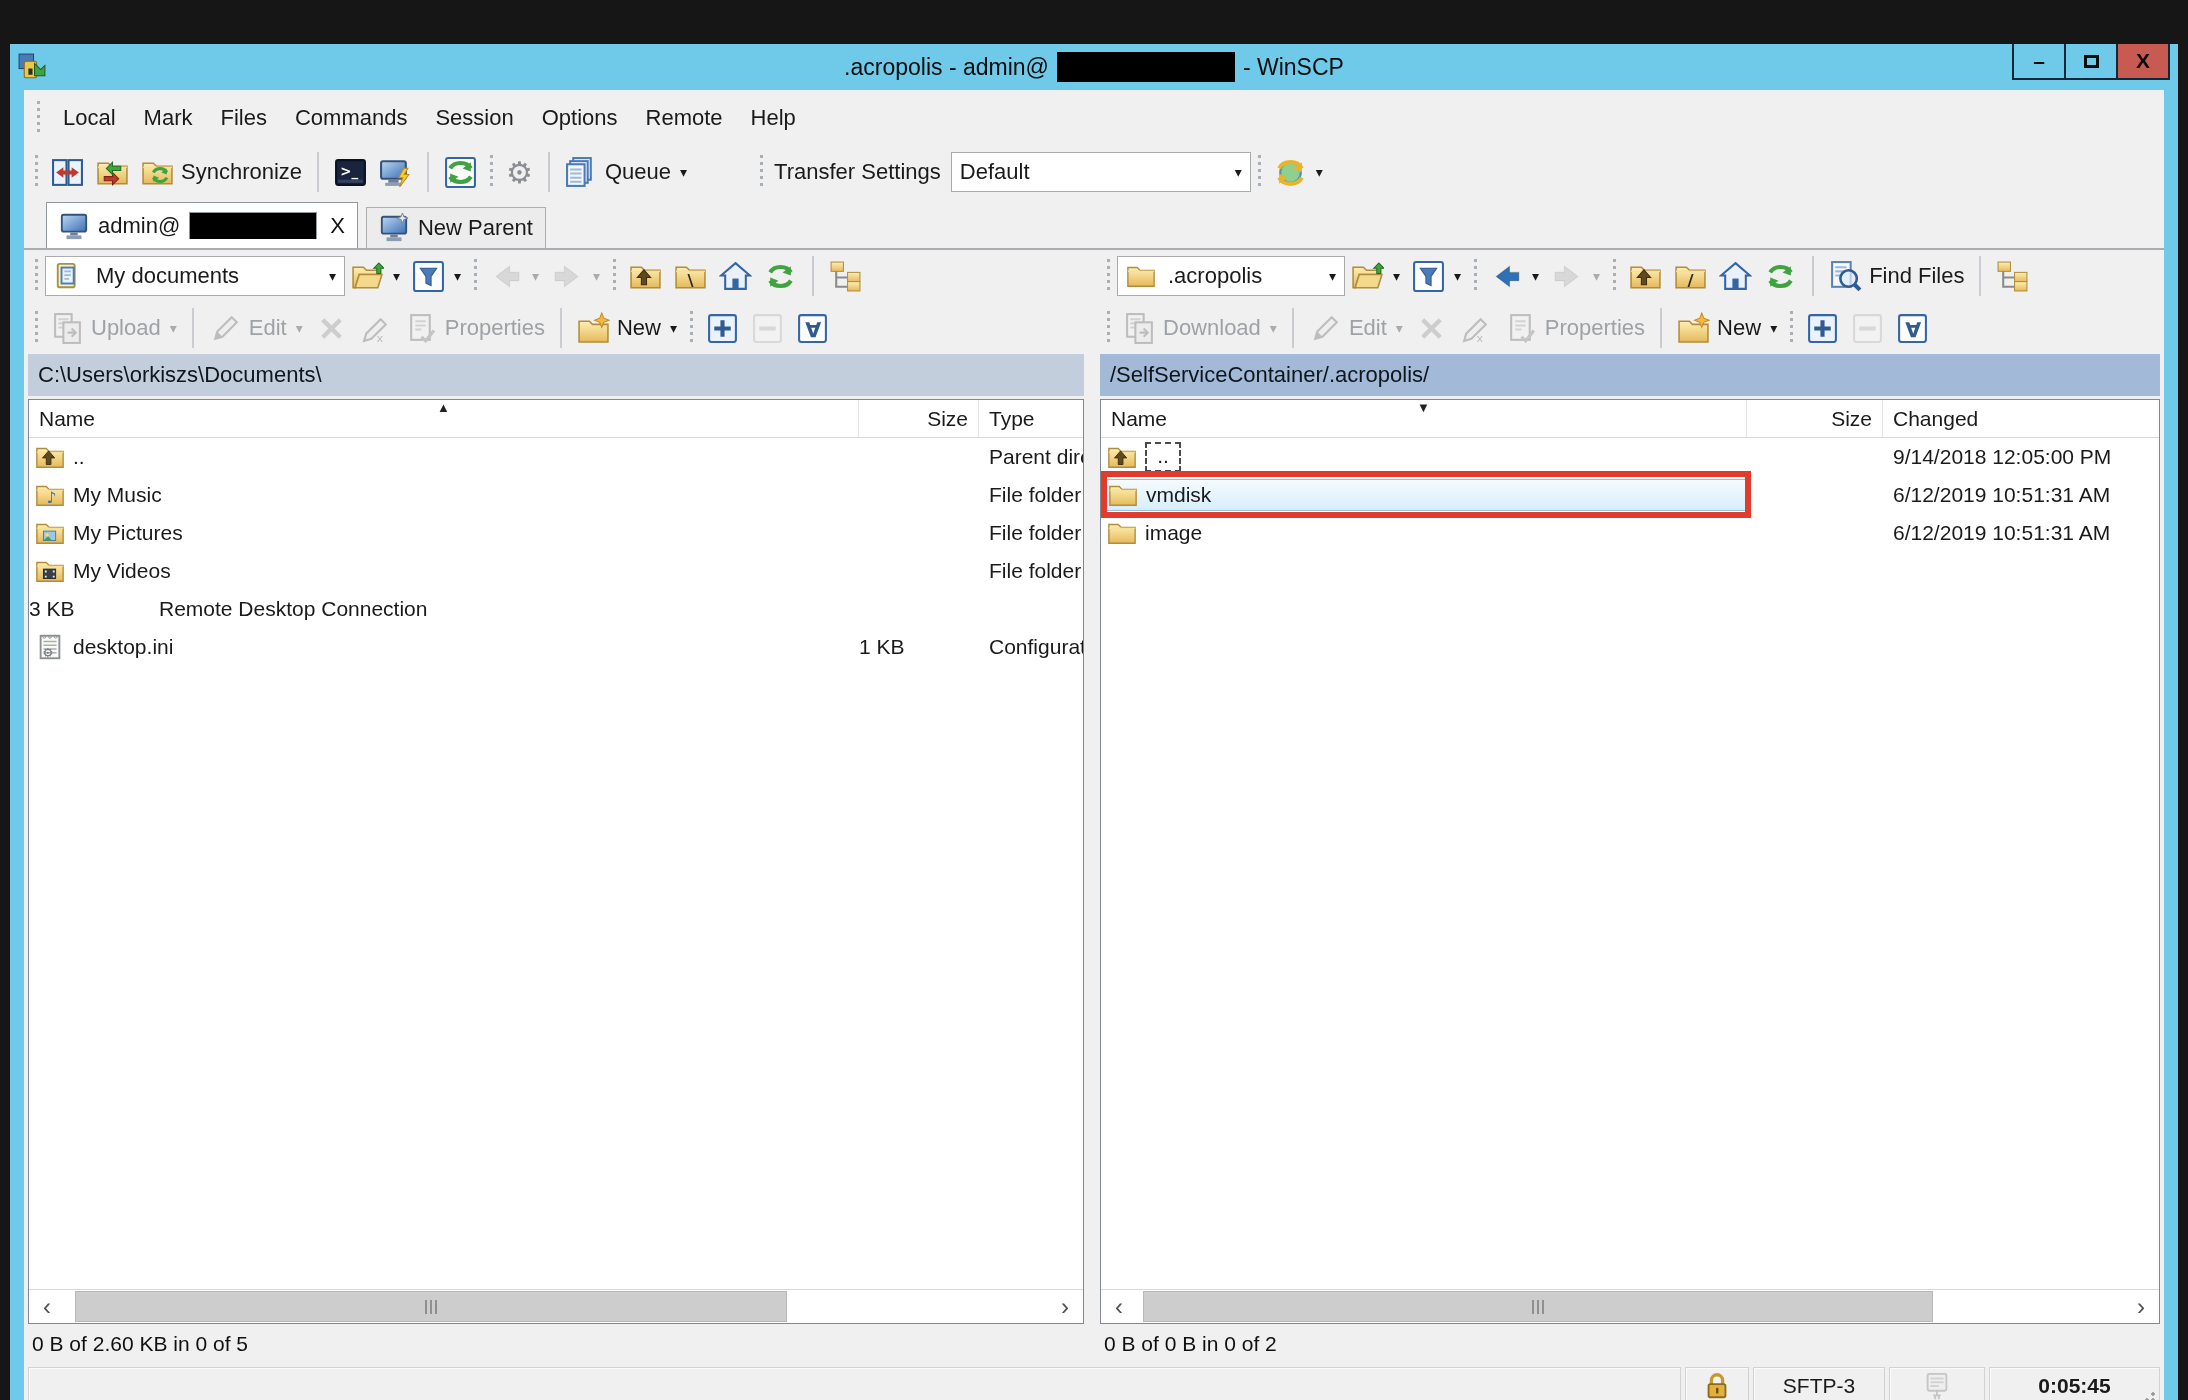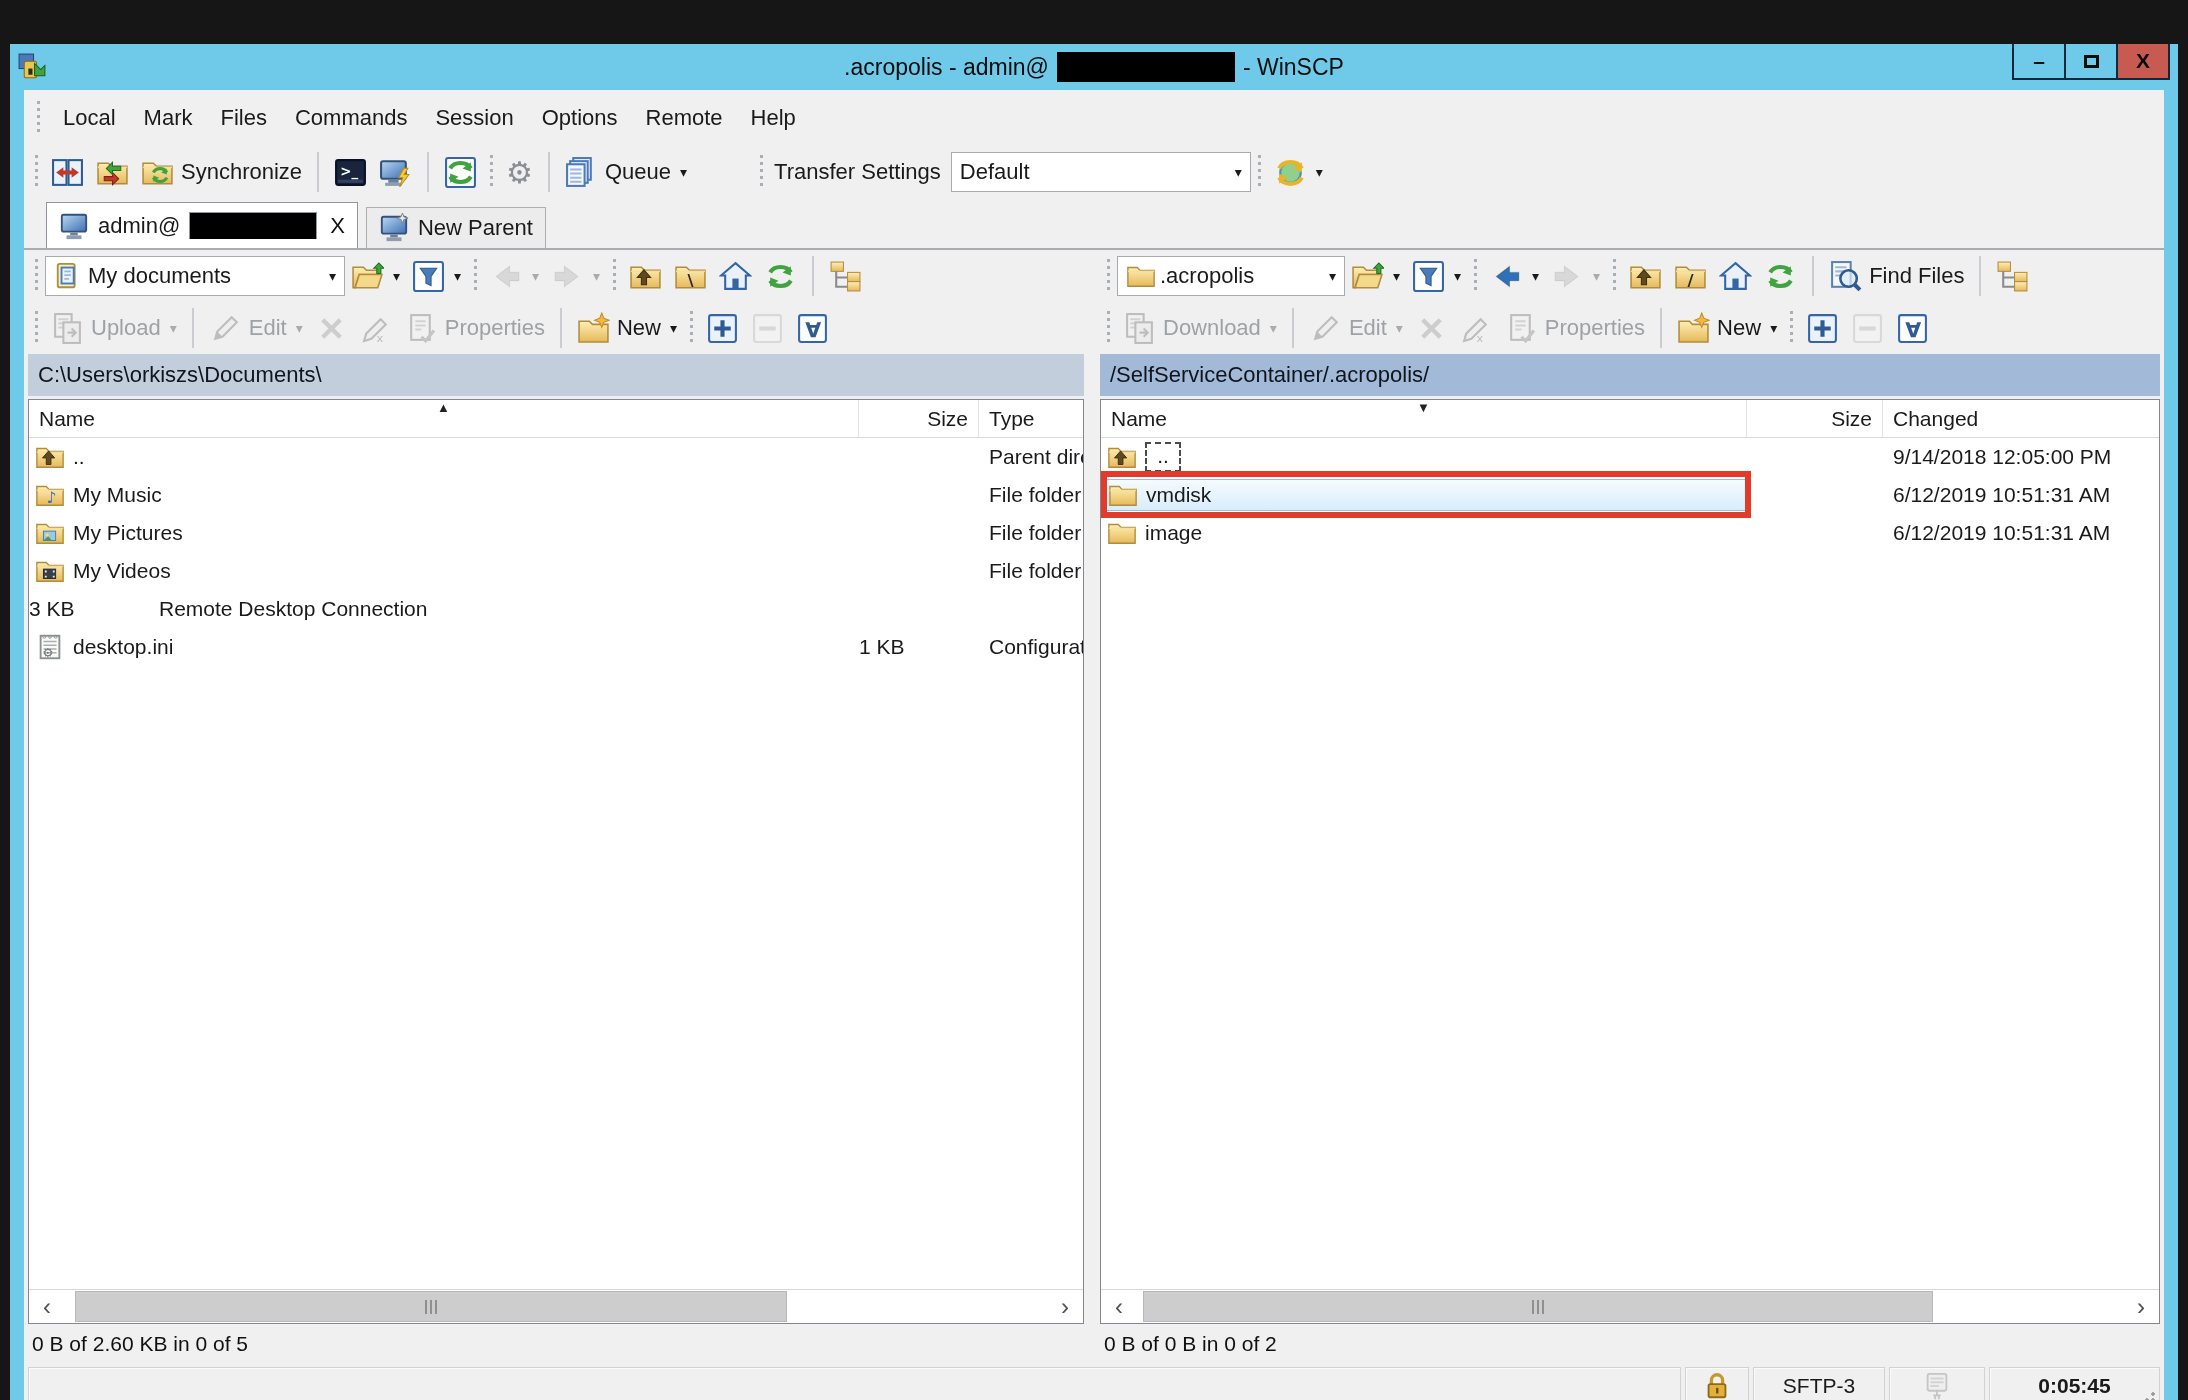--- a/index.html
+++ b/index.html
@@ -33,21 +33,21 @@
   .tb { display:flex; align-items:center; }
   .toolbar-main { height:52px; padding-left:4px; }
   .tbtn { display:flex; align-items:center; gap:7px; padding:3px 6px; font-size:22px; color:#1a1a1a; }
   .tbtn.disabled { color:#9EA2A6; }
   .tbtn.disabled svg { filter:grayscale(1) opacity(.45); }
   .car { font-size:14px; color:#1a1a1a; margin-left:2px; }
   .car.dis { color:#ABABAB; }
   .ico { width:33px; height:33px; flex:0 0 auto; }
   .ico.sm { width:30px; height:30px; }
   .combo { background:#fff; border:1px solid #ABABAB; height:40px; display:flex; align-items:center;
-           padding:0 8px; gap:4px; font-size:22px; color:#1a1a1a; }
+           padding:0 8px; gap:12px; font-size:22px; color:#1a1a1a; }
   .combo .car { margin-left:auto; }
   .lbl { font-size:22px; color:#1a1a1a; margin:0 10px 0 4px; }
 
   
   .tabrow { height:52px; display:flex; align-items:flex-end; padding-left:22px; border-bottom:2px solid #A9ACB0; }
   .tab { display:flex; align-items:center; gap:9px; border:1px solid #8F969E; border-bottom:none; padding:0 12px; }
   .tab.active { background:#fff; height:46px; }
   .tab.inactive { background:#ECECEC; height:41px; margin-left:8px; border-color:#AFAFAF; }
   .tab .x { font-size:22px; color:#111; margin-left:4px; }
   .tab .tlabel { font-size:22px; color:#1a1a1a; }

